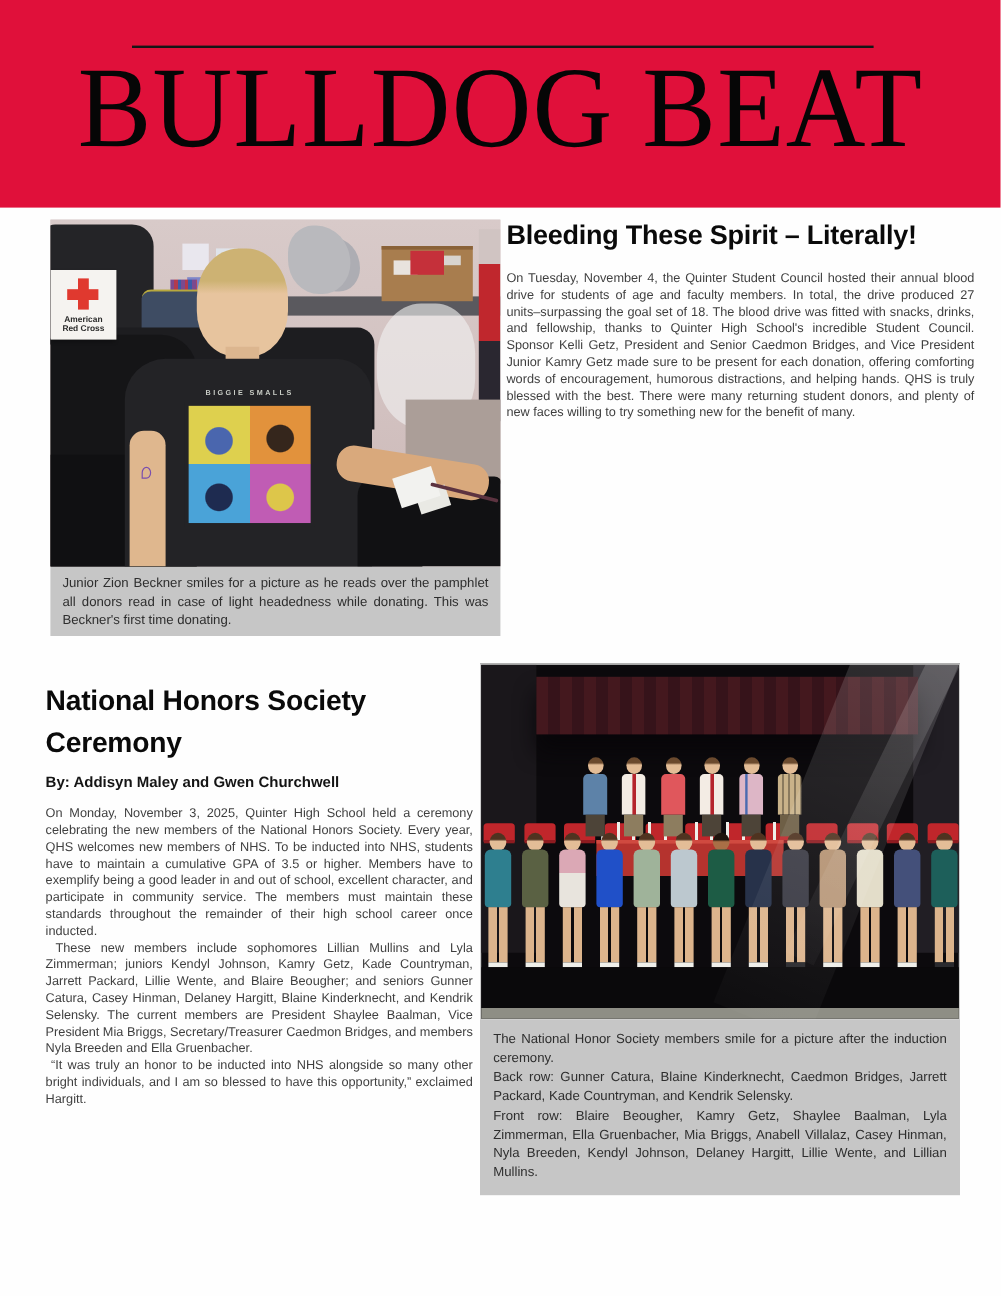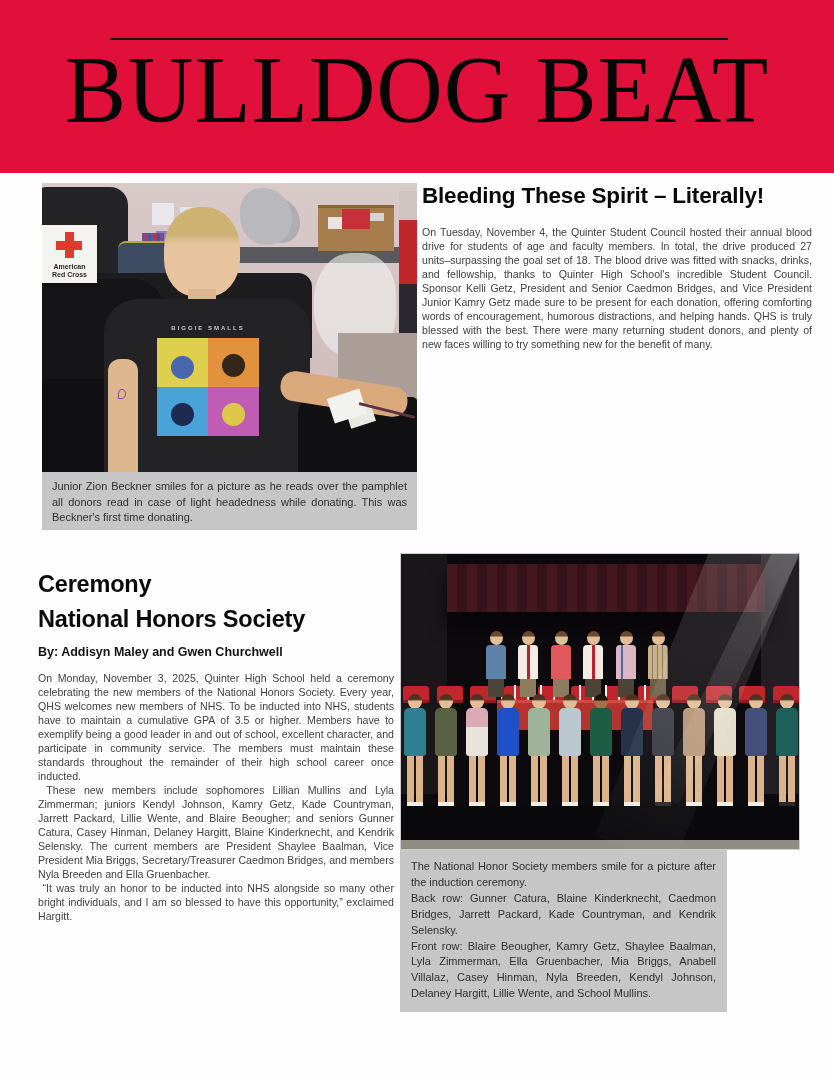--- a/index.html
+++ b/index.html
@@ -144,21 +144,21 @@
   .g3 .dress{background:linear-gradient(180deg,#dba8b5 0 40%,#e8e4dd 40%);}
   .g4 .dress{background:#2050c8;} .g5 .dress{background:#9fb39a;}
   .g6 .dress{background:#bcc8cf;} .g7 .dress{background:#1d5c45;}
   .g8 .dress{background:#27324a;} .g9 .dress{background:#3a3a44;}
   .g10 .dress{background:#b49272;} .g11 .dress{background:#e3ddc9;}
   .g12 .dress{background:#44507a;} .g13 .dress{background:#1d5f5a;}
   .g7::before { background:linear-gradient(180deg,#1d140d 0 38%, #a96f46 50%); }
   .g9::after, .g13::after { border-bottom-color:#2a2a2e; }
   .p2-stagefront { position:absolute; left:0; top:252px; width:400px; height:34px; background:#0a090b; }
   .p2-floor { position:absolute; left:0; top:286px; width:400px; height:11px; background:#8e8e85; }
-  .photo2-caption { width:327px; padding:9px 11px 10px 11px; }
+  .photo2-caption { width:400px; padding:9px 11px 10px 11px; }
   .photo2-caption p { font-size:11px; line-height:15.9px; }
 </style>
 </head>
 <body>
 
 <div class="page">
 
   <header class="masthead">
     <div class="mast-rule"></div>
     <h1 class="mast-title">BULLDOG BEAT</h1>
@@ -207,22 +207,22 @@
 
   <article class="article1">
     <h2 class="headline">Bleeding These Spirit – Literally!</h2>
     <div class="bodycopy">
       <p>On Tuesday, November 4, the Quinter Student Council hosted their annual blood drive for students of age and faculty members. In total, the drive produced 27 units–surpassing the goal set of 18. The blood drive was fitted with snacks, drinks, and fellowship, thanks to Quinter High School's incredible Student Council. Sponsor Kelli Getz, President and Senior Caedmon Bridges, and Vice President Junior Kamry Getz made sure to be present for each donation, offering comforting words of encouragement, humorous distractions, and helping hands. QHS is truly blessed with the best. There were many returning student donors, and plenty of new faces willing to try something new for the benefit of many.</p>
     </div>
   </article>
 
   <article class="article2">
     <h2 class="headline">
+      <div>National Honors Society</div>
       <div>Ceremony</div>
-      <div>National Honors Society</div>
     </h2>
     <h3 class="byline">By: Addisyn Maley and Gwen Churchwell</h3>
     <div class="bodycopy">
       <p>On Monday, November 3, 2025, Quinter High School held a ceremony celebrating the new members of the National Honors Society. Every year, QHS welcomes new members of NHS. To be inducted into NHS, students have to maintain a cumulative GPA of 3.5 or higher. Members have to exemplify being a good leader in and out of school, excellent character, and participate in community service. The members must maintain these standards throughout the remainder of their high school career once inducted.</p>
       <p> These new members include sophomores Lillian Mullins and Lyla Zimmerman; juniors Kendyl Johnson, Kamry Getz, Kade Countryman, Jarrett Packard, Lillie Wente, and Blaire Beougher; and seniors Gunner Catura, Casey Hinman, Delaney Hargitt, Blaine Kinderknecht, and Kendrik Selensky. The current members are President Shaylee Baalman, Vice President Mia Briggs, Secretary/Treasurer Caedmon Bridges, and members Nyla Breeden and Ella Gruenbacher.</p>
       <p> “It was truly an honor to be inducted into NHS alongside so many other bright individuals, and I am so blessed to have this opportunity,” exclaimed Hargitt.</p>
     </div>
   </article>
 
   <figure class="photo2-wrap">
@@ -308,17 +308,17 @@
           </div>
       </div>
       <div class="p2-stagefront"></div>
       <div class="p2-floor"></div>
       <div class="p2-beam"></div>
       <div class="p2-beam2"></div>
     </div>
     <figcaption class="caption-box photo2-caption">
       <p>The National Honor Society members smile for a picture after the induction ceremony.</p>
       <p>Back row: Gunner Catura, Blaine Kinderknecht, Caedmon Bridges, Jarrett Packard, Kade Countryman, and Kendrik Selensky.</p>
-      <p>Front row: Blaire Beougher, Kamry Getz, Shaylee Baalman, Lyla Zimmerman, Ella Gruenbacher, Mia Briggs, Anabell Villalaz, Casey Hinman, Nyla Breeden, Kendyl Johnson, Delaney Hargitt, Lillie Wente, and School Mullins.</p>
+      <p>Front row: Blaire Beougher, Kamry Getz, Shaylee Baalman, Lyla Zimmerman, Ella Gruenbacher, Mia Briggs, Anabell Villalaz, Casey Hinman, Nyla Breeden, Kendyl Johnson, Delaney Hargitt, Lillie Wente, and Lillian Mullins.</p>
     </figcaption>
   </figure>
 
 </div>
 
 </body></html>

